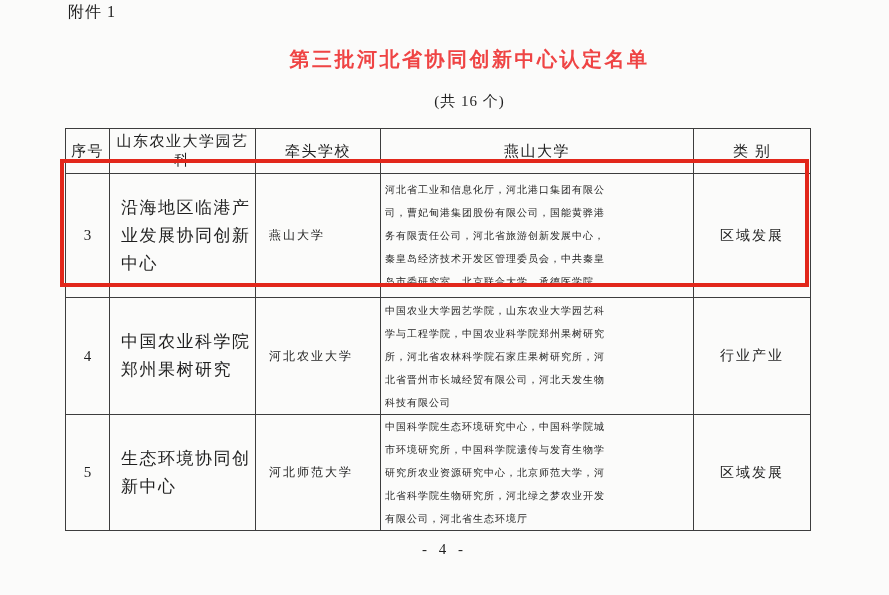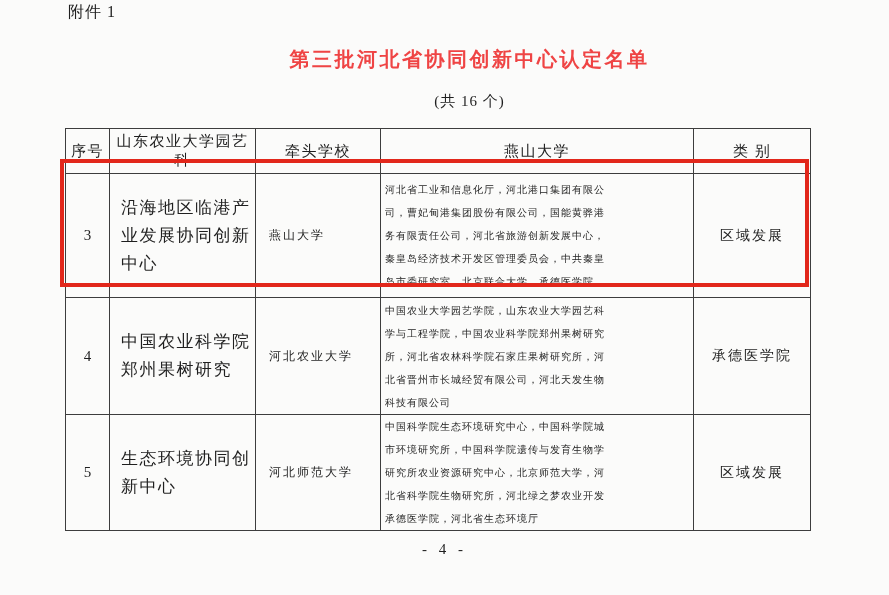--- a/index.html
+++ b/index.html
@@ -113,31 +113,31 @@
     </tr>
     <tr style="height:117px">
       <td class="c-idx">4</td>
       <td class="c-name">中国农业科学院郑州果树研究</td>
       <td class="c-school">河北农业大学</td>
       <td class="c-units">中国农业大学园艺学院，山东农业大学园艺科
 学与工程学院，中国农业科学院郑州果树研究
 所，河北省农林科学院石家庄果树研究所，河
 北省晋州市长城经贸有限公司，河北天发生物
 科技有限公司</td>
-      <td class="c-cat">承德医学院</td>
+      <td class="c-cat">行业产业</td>
     </tr>
     <tr style="height:116px">
       <td class="c-idx">5</td>
       <td class="c-name">生态环境协同创新中心</td>
       <td class="c-school">河北师范大学</td>
       <td class="c-units">中国科学院生态环境研究中心，中国科学院城
 市环境研究所，中国科学院遗传与发育生物学
 研究所农业资源研究中心，北京师范大学，河
 北省科学院生物研究所，河北绿之梦农业开发
-承德医学院，河北省生态环境厅</td>
+有限公司，河北省生态环境厅</td>
       <td class="c-cat">区域发展</td>
     </tr>
   </tbody>
 </table>
 
 <div class="red-box"></div>
 
 <div class="pagenum">- 4 -</div>
 
 </body></html>

